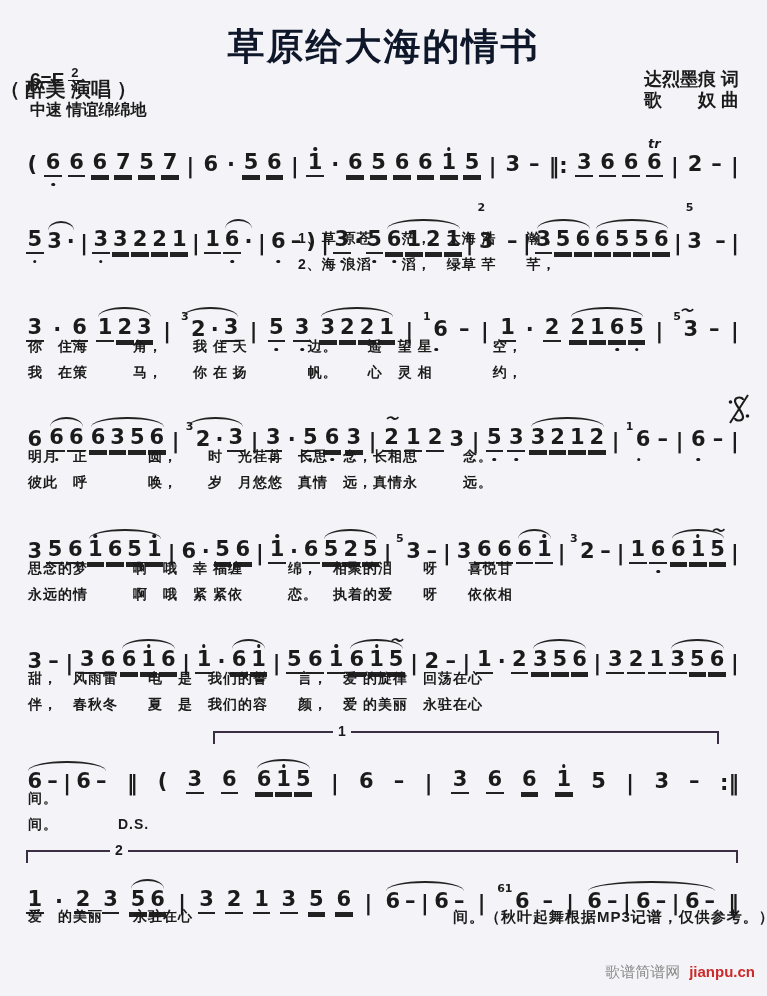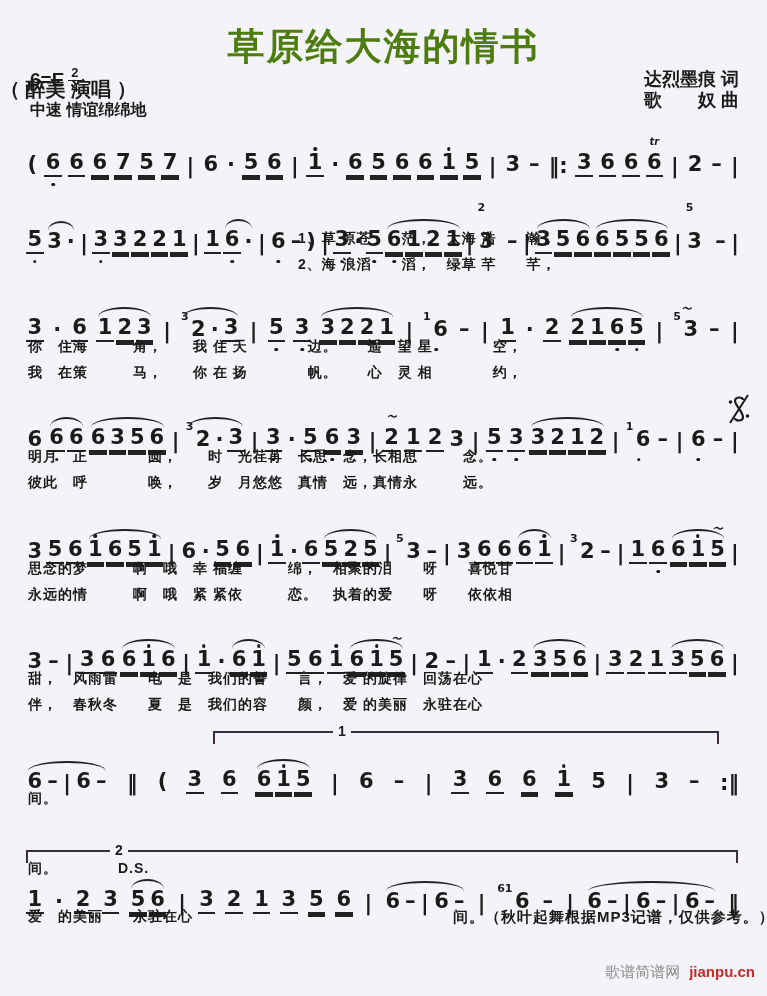--- a/index.html
+++ b/index.html
@@ -1,20 +1,20 @@
 <!DOCTYPE html>
 <html><head>
 <meta charset="utf-8">
 <style>
   html,body{margin:0;padding:0;}
   body{width:767px;height:996px;background:#f4f3f7;position:relative;overflow:hidden;
        font-family:"Liberation Sans",sans-serif;color:#1b1b1b;}
   .abs{position:absolute;}
   
-  .title{left:0;right:0;top:22px;text-align:center;font-size:37px;font-weight:bold;color:#4d7c0f;
+  .title{left:0;right:0;top:22px;text-align:center;font-size:37px;font-weight:bold;color:#0f172a;
          letter-spacing:2px;font-family:"DejaVu Sans",sans-serif;}
   .keyrow{left:30px;top:66px;font-size:19px;font-weight:bold;display:flex;align-items:center;gap:4px;}
   .frac{display:inline-flex;flex-direction:column;text-align:center;font-size:13px;line-height:1.05;}
   .frac .num{border-bottom:1.6px solid #1b1b1b;padding:0 3px;}
   .tempo{left:30px;top:100px;font-size:16px;font-weight:bold;}
   .singer{left:0;right:0;top:76px;text-align:left;font-size:20px;font-weight:bold;}
   .credit1{right:28px;top:67px;font-size:18px;font-weight:bold;}
   .credit2{right:28px;top:88px;font-size:18px;font-weight:bold;}
   
   .mline{left:25px;width:717px;display:flex;justify-content:space-between;align-items:flex-end;
@@ -23,21 +23,21 @@
   .note{position:relative;display:inline-block;margin:0 1px;}
   .note .d{display:inline-block;padding:0 1.5px 2px 1.5px;}
   .note.u1 .d{border-bottom:2px solid #222;}
   .note.u2 .d{border-bottom:2px solid #222;box-shadow:0 3px 0 #222;}
   .note.oup .d::before{content:'';position:absolute;top:-5px;left:50%;transform:translateX(-50%);
        width:3.5px;height:3.5px;border-radius:50%;background:#1b1b1b;}
   .note.odn .d::after{content:'';position:absolute;bottom:-9px;left:50%;transform:translateX(-50%);
        width:3.5px;height:3.5px;border-radius:50%;background:#1b1b1b;}
   .note sup.g{font-size:11px;font-weight:bold;position:relative;top:-8px;margin-right:1px;}
   .note i.orn{position:absolute;top:-15px;left:50%;transform:translateX(-50%);
-       font-size:10px;font-weight:bold;letter-spacing:0;}
+       font-size:13px;font-weight:bold;letter-spacing:0;}
   .bar{display:inline-block;margin:0 3px;font-weight:bold;}
   .slur{position:relative;display:inline-flex;align-items:flex-end;}
   .slur::before{content:'';position:absolute;top:-10px;left:3px;right:3px;height:8px;
        border-top:2px solid #222;border-radius:50% 50% 0 0/100% 100% 0 0;}
   
   .lyric{position:absolute;font-size:14px;font-weight:bold;white-space:pre;letter-spacing:1px;}
   .lyric.small{font-size:15px;}
   
   .volta{position:absolute;height:11px;border-top:2px solid #3a2f45;border-left:2px solid #3a2f45;
          border-right:2px solid #3a2f45;}
@@ -375,21 +375,21 @@
       <span class="note u1"><span class="d">6</span></span>
       <span class="note u2"><span class="d">6</span></span>
       <span class="note u2 oup"><span class="d">1</span></span>
       <span class="note"><span class="d">5</span></span>
       <span class="bar">|</span>
       <span class="note"><span class="d">3</span></span>
       <span class="note"><span class="d">–</span></span>
       <span class="bar">:‖</span>
     </div>
     <div class="lyric" style="left: 28px; top: 790px;">间。</div>
-    <div class="lyric" style="left: 28px; top: 816px; margin-top: 44px;">间。　　　　D.S.</div>
+    <div class="lyric" style="left: 28px; top: 816px;">间。　　　　D.S.</div>
     <div class="abs mline" style="top: 875px;">
       <span class="note u1"><span class="d">1</span></span>
       <span class="note"><span class="d">·</span></span>
       <span class="note u1"><span class="d">2</span></span>
       <span class="note u1"><span class="d">3</span></span>
       <span class="slur">
         <span class="note u2"><span class="d">5</span></span>
         <span class="note u2"><span class="d">6</span></span>
       </span>
       <span class="bar">|</span>

